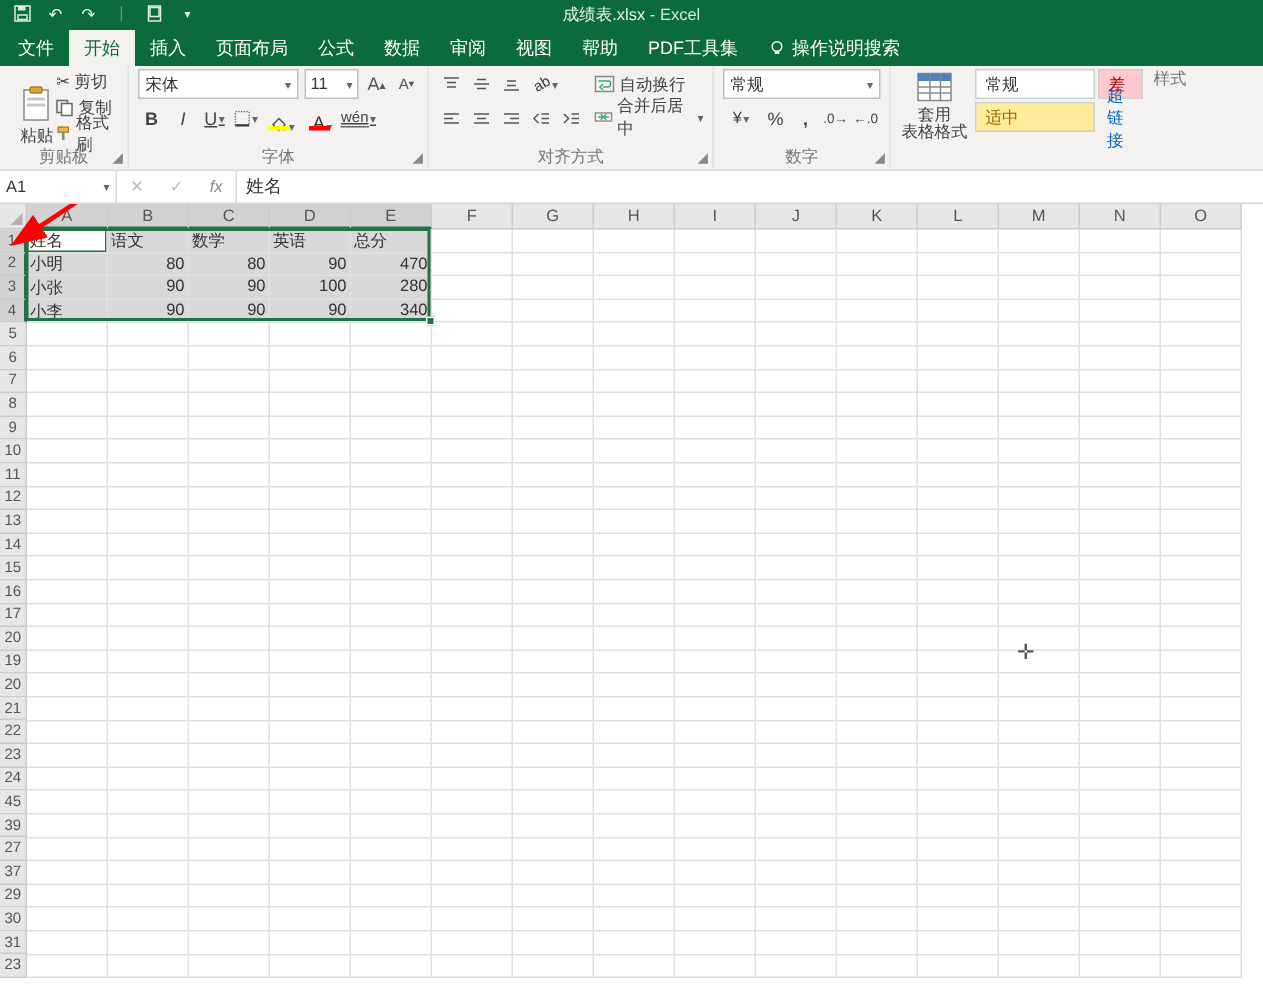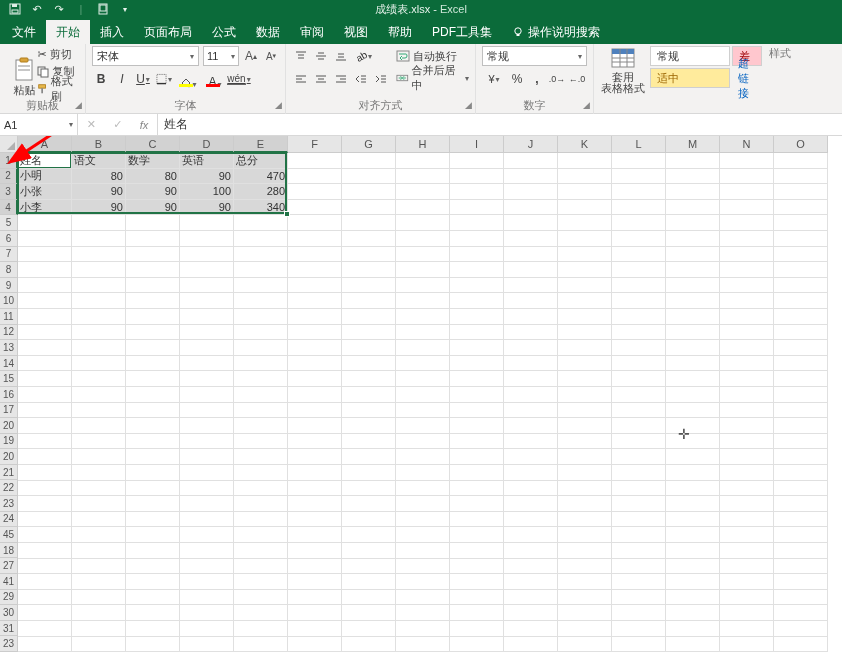--- a/index.html
+++ b/index.html
@@ -421,23 +421,23 @@
       <div class="row-h">16</div>
       <div class="row-h">17</div>
       <div class="row-h">20</div>
       <div class="row-h">19</div>
       <div class="row-h">20</div>
       <div class="row-h">21</div>
       <div class="row-h">22</div>
       <div class="row-h">23</div>
       <div class="row-h">24</div>
       <div class="row-h">45</div>
-      <div class="row-h">18</div>
+      <div class="row-h">39</div>
       <div class="row-h">27</div>
-      <div class="row-h">41</div>
+      <div class="row-h">37</div>
       <div class="row-h">29</div>
       <div class="row-h">30</div>
       <div class="row-h">31</div>
       <div class="row-h">23</div>
     </div>
   <div class="cells" id="cells">
       <div class="cell active txt-l" style="left: 0px; top: 0px; width: 54px;">姓名</div>
       <div class="cell selbg txt-l" style="left: 54px; top: 0px; width: 54px;">语文</div>
       <div class="cell selbg txt-l" style="left: 108px; top: 0px; width: 54px;">数学</div>
       <div class="cell selbg txt-l" style="left: 162px; top: 0px; width: 54px;">英语</div>

